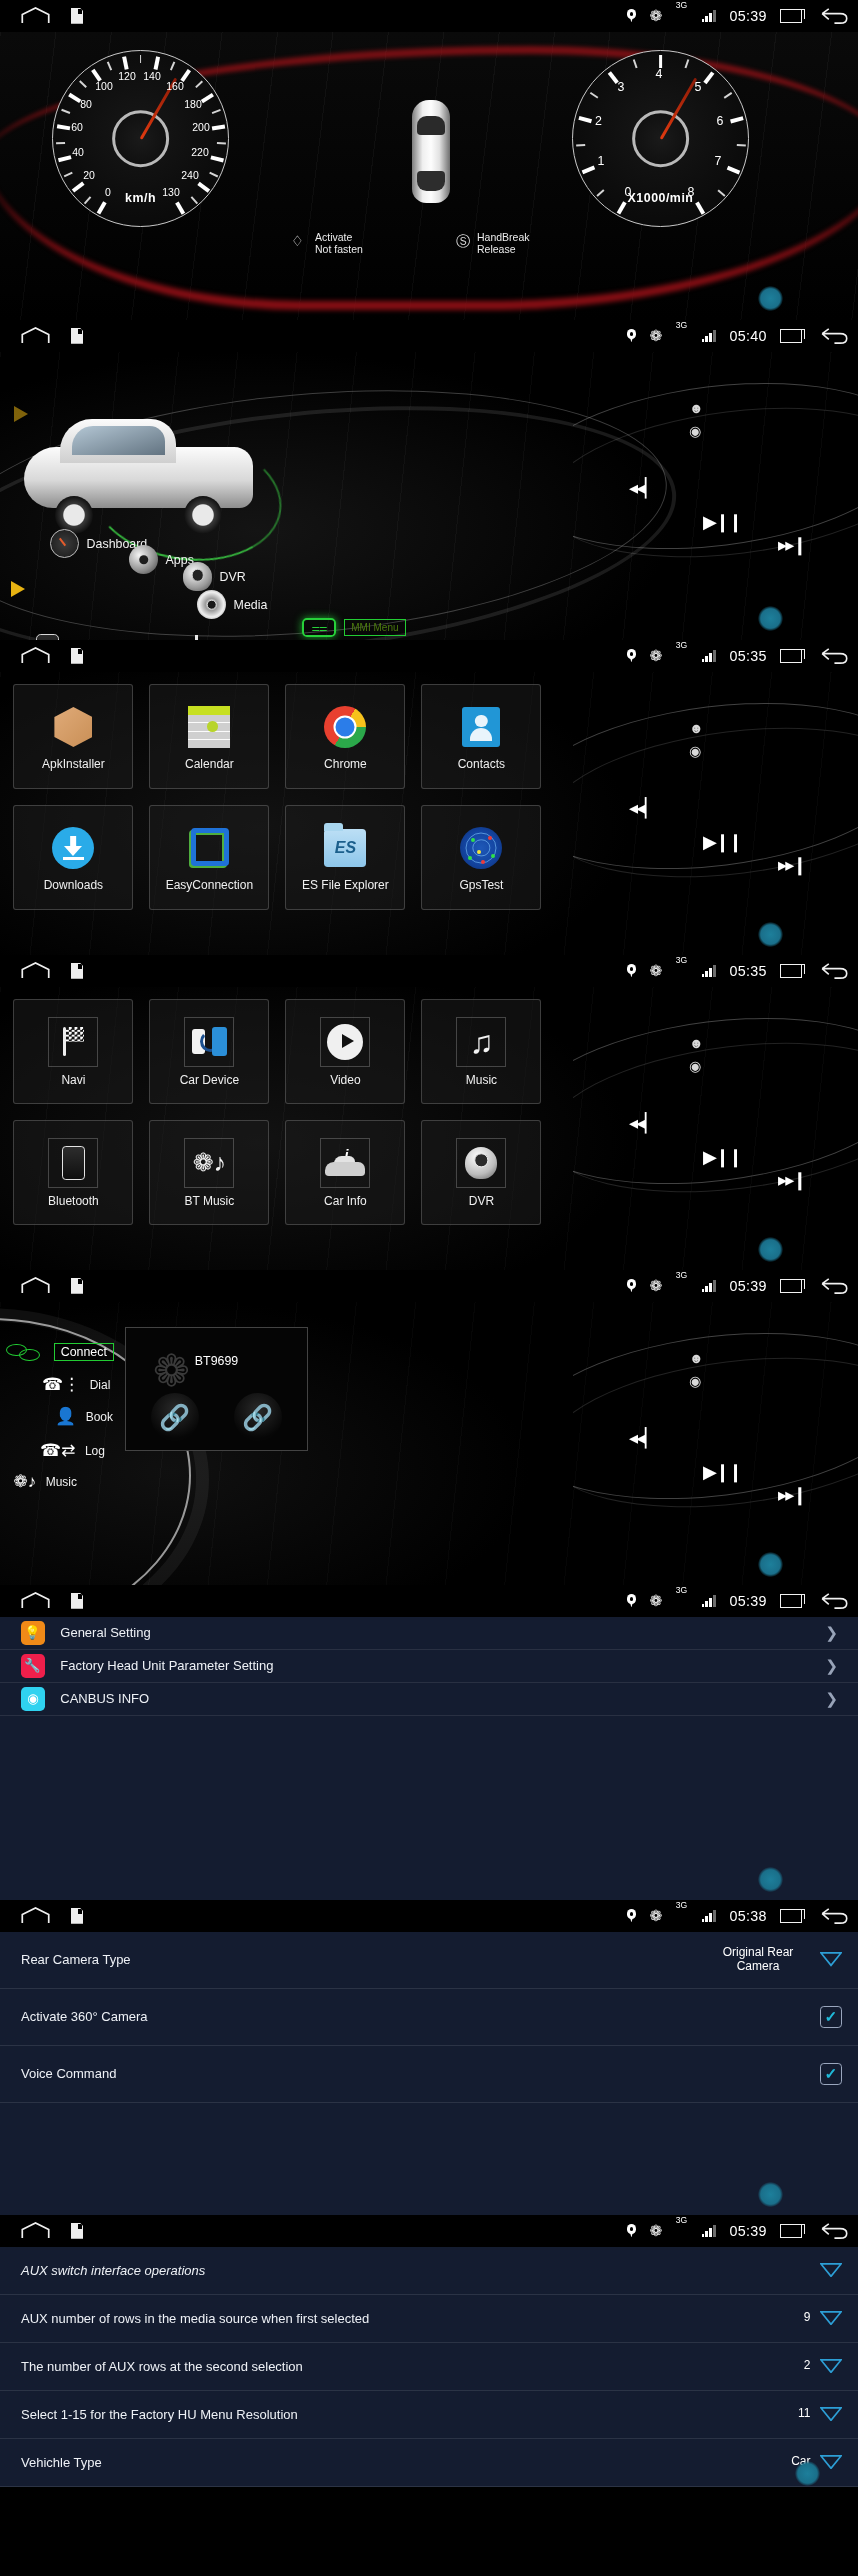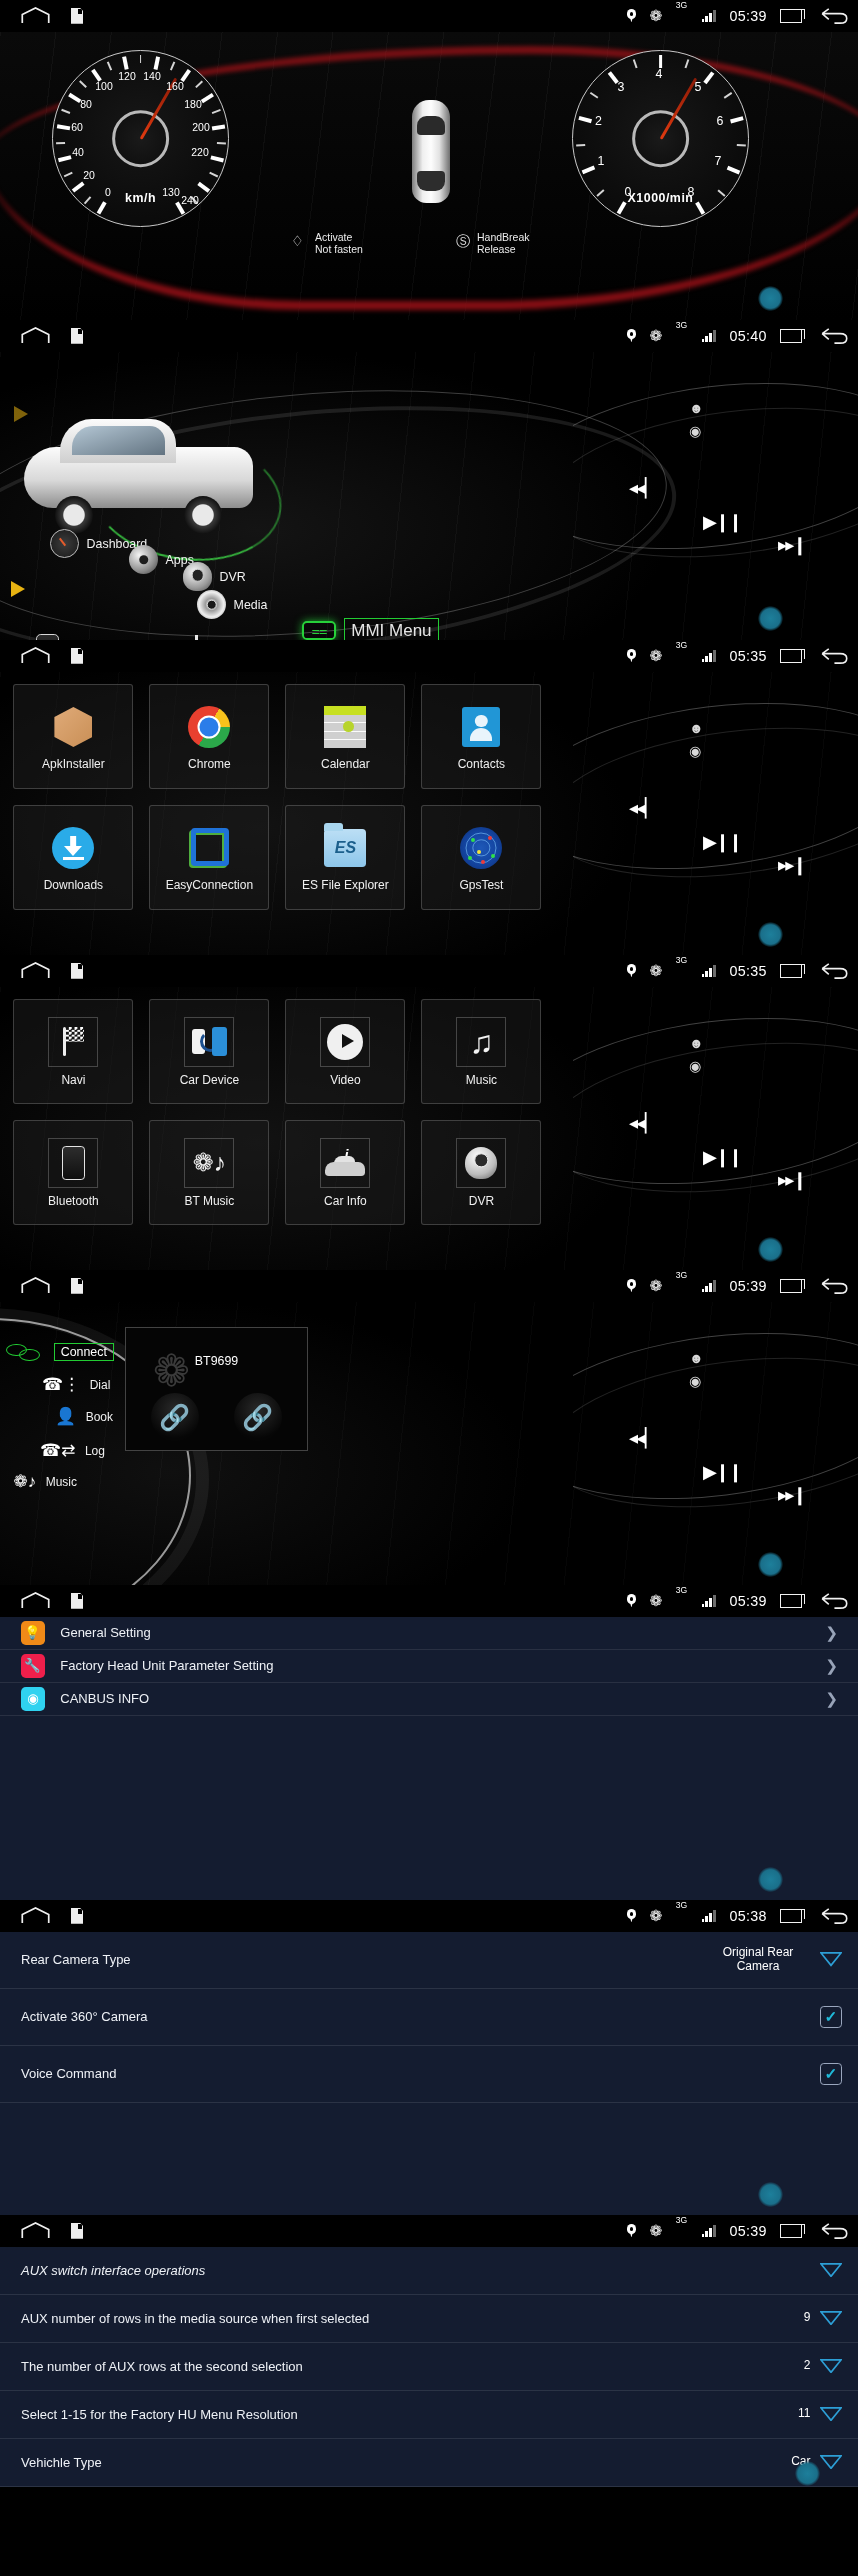--- a/index.html
+++ b/index.html
@@ -127,21 +127,21 @@
   .nico.media{background:radial-gradient(circle,#fafafa 8%,#9c9c9c 30%,#efefef 60%,#7b7b7b);border-radius:50%;position:relative;}
   .nico.media:after{content:"";position:absolute;left:50%;top:50%;transform:translate(-50%,-50%);
      width:8.6px;height:8.6px;border-radius:50%;background:#1a1a1a;border:1.9px solid #ddd;}
   .nico.navi{background:none;position:relative;}
   .flagpole{position:absolute;left:-2.9px;top:0;width:2.9px;height:25px;background:#e8e8e8;}
   .nico.phone{width:23px;height:32px;border:1.9px solid #d8d8d8;border-radius:4.8px;
      background:linear-gradient(#2a2a2a,#111);position:relative;color:#fff;font-size:12.4px;}
   .mmi-green-ico{width:34px;height:19px;border:2.9px solid #27d13a;border-radius:4.8px;
      box-shadow:0 0 8.6px rgba(39,209,58,.8);display:flex;align-items:center;justify-content:center;
      color:#27d13a;font-size:9.5px;letter-spacing:-1px;}
-  .mmi-sel{border:1.9px solid #22cc33;padding:1.9px 6.7px;color:#e5e5e5;font-size:17px;}
+  .mmi-sel{border:1.9px solid #22cc33;padding:1.9px 6.7px;color:#4d7c0f;font-size:10px;}
   .yarrow{position:absolute;width:0;height:0;border-top:8.6px solid transparent;
      border-bottom:8.6px solid transparent;border-right:14.3px solid #e8b312;}
   .yarrow.dim{opacity:.55}
   .music-panel{position:absolute;right:0;top:31.5px;width:286px;height:288px;overflow:hidden;}
   .music-ell{position:absolute;border:1.9px solid rgba(190,190,190,.35);border-radius:50%;}
   .mctl{position:absolute;color:#fff;font-size:18px;letter-spacing:-1.9px;}
   .micon{position:absolute;color:#d8d8d8;font-size:14.3px;}
 
   
   .p-apps{height:315px;background:#000;}
@@ -304,21 +304,21 @@
       <div class="glab" style="left: 25px; top: 101px;">40</div>
       <div class="glab" style="left: 24px; top: 76px;">60</div>
       <div class="glab" style="left: 33px; top: 53px;">80</div>
       <div class="glab" style="left: 51px; top: 35px;">100</div>
       <div class="glab" style="left: 74px; top: 25px;">120</div>
       <div class="glab" style="left: 99px; top: 25px;">140</div>
       <div class="glab" style="left: 122px; top: 35px;">160</div>
       <div class="glab" style="left: 140px; top: 53px;">180</div>
       <div class="glab" style="left: 148px; top: 76px;">200</div>
       <div class="glab" style="left: 147px; top: 101px;">220</div>
-      <div class="glab" style="left: 137px; top: 124px; margin-top: 25px;">240</div>
+      <div class="glab" style="left: 137px; top: 124px;">240</div>
       <div class="glab" style="left: 118px; top: 141px;">130</div>
     </div>
 
   <div class="carTop">
     <div class="body"></div>
     <div class="wf"></div>
     <div class="wr"></div>
   </div>
 
   <div class="warnico" style="left:291px;top:233px;">♢</div>
@@ -494,31 +494,31 @@
   <div class="apps-bg"></div>
   <div class="appgrid">
     <div class="appcell">
       <span class="apic">
           <span class="i-apk"></span>
         </span>
       <span class="alab">ApkInstaller</span>
     </div>
     <div class="appcell">
       <span class="apic">
-          <span class="i-chrome"></span>
-        </span>
-      <span class="alab">Chrome</span>
-    </div>
-    <div class="appcell">
-      <span class="apic">
           <span class="i-cal">
             <i></i>
           </span>
         </span>
       <span class="alab">Calendar</span>
+    </div>
+    <div class="appcell">
+      <span class="apic">
+          <span class="i-chrome"></span>
+        </span>
+      <span class="alab">Chrome</span>
     </div>
     <div class="appcell">
       <span class="apic">
           <span class="i-contacts"></span>
         </span>
       <span class="alab">Contacts</span>
     </div>
     <div class="appcell">
       <span class="apic">
           <span class="i-dl">

